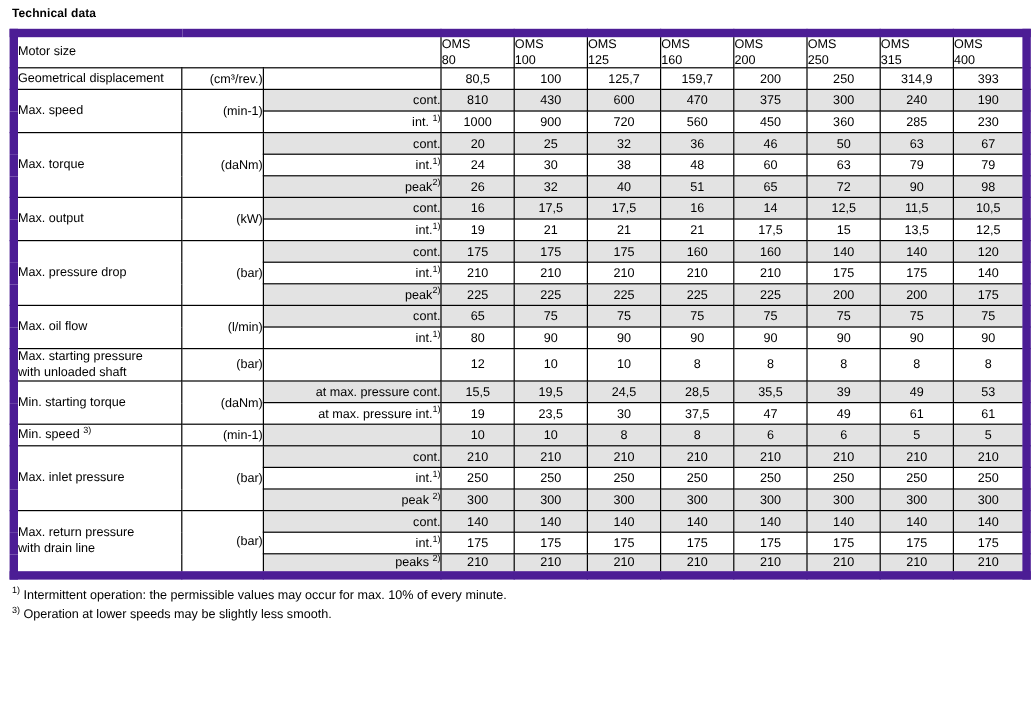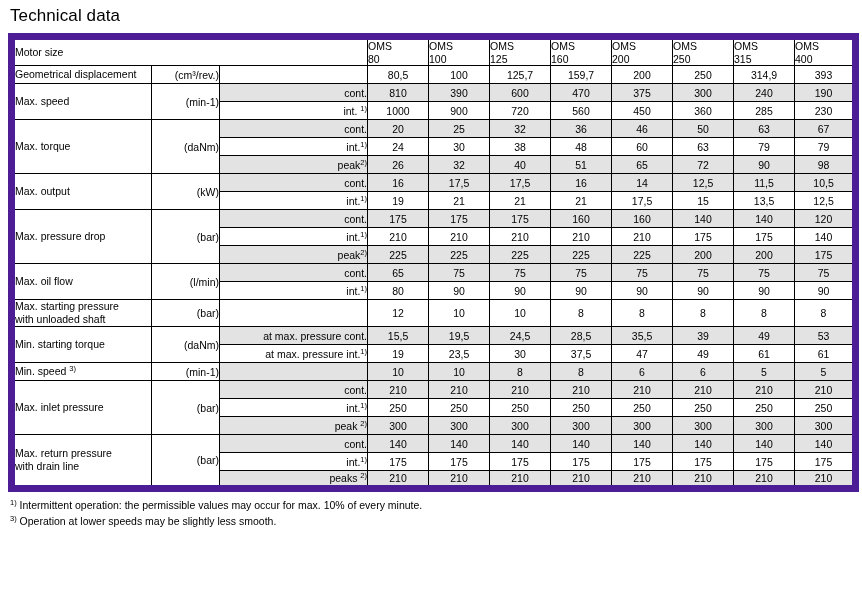--- a/index.html
+++ b/index.html
@@ -16,22 +16,22 @@
     -webkit-font-smoothing: antialiased;
   }
   #page {
     position: relative;
     width: 862px;
     height: 591px;
     box-sizing: border-box;
     padding: 6px 8px 0 8px;
   }
   .page-title {
-    font-size: 17px;
-    font-weight: normal;
+    font-size: 10px;
+    font-weight: bold;
     margin: 0 0 7px 2px;
     letter-spacing: 0.1px;
   }
   table.techdata {
     border-collapse: collapse;
     width: 706px;
     table-layout: fixed;
     border: 7px solid #4c1d95;
   }
   table.techdata td, table.techdata th {
@@ -163,21 +163,21 @@
           <td class="val">200</td>
           <td class="val">250</td>
           <td class="val">314,9</td>
           <td class="val">393</td>
         </tr>
         <tr>
           <td class="lbl" rowspan="2">Max. speed</td>
           <td class="unit" rowspan="2">(min-1)</td>
           <td class="sub shade">cont.</td>
           <td class="val shade">810</td>
-          <td class="val shade">390</td>
+          <td class="val shade">430</td>
           <td class="val shade">600</td>
           <td class="val shade">470</td>
           <td class="val shade">375</td>
           <td class="val shade">300</td>
           <td class="val shade">240</td>
           <td class="val shade">190</td>
         </tr>
         <tr>
           <td class="sub">int. <sup>1)</sup></td>
           <td class="val">1000</td>

